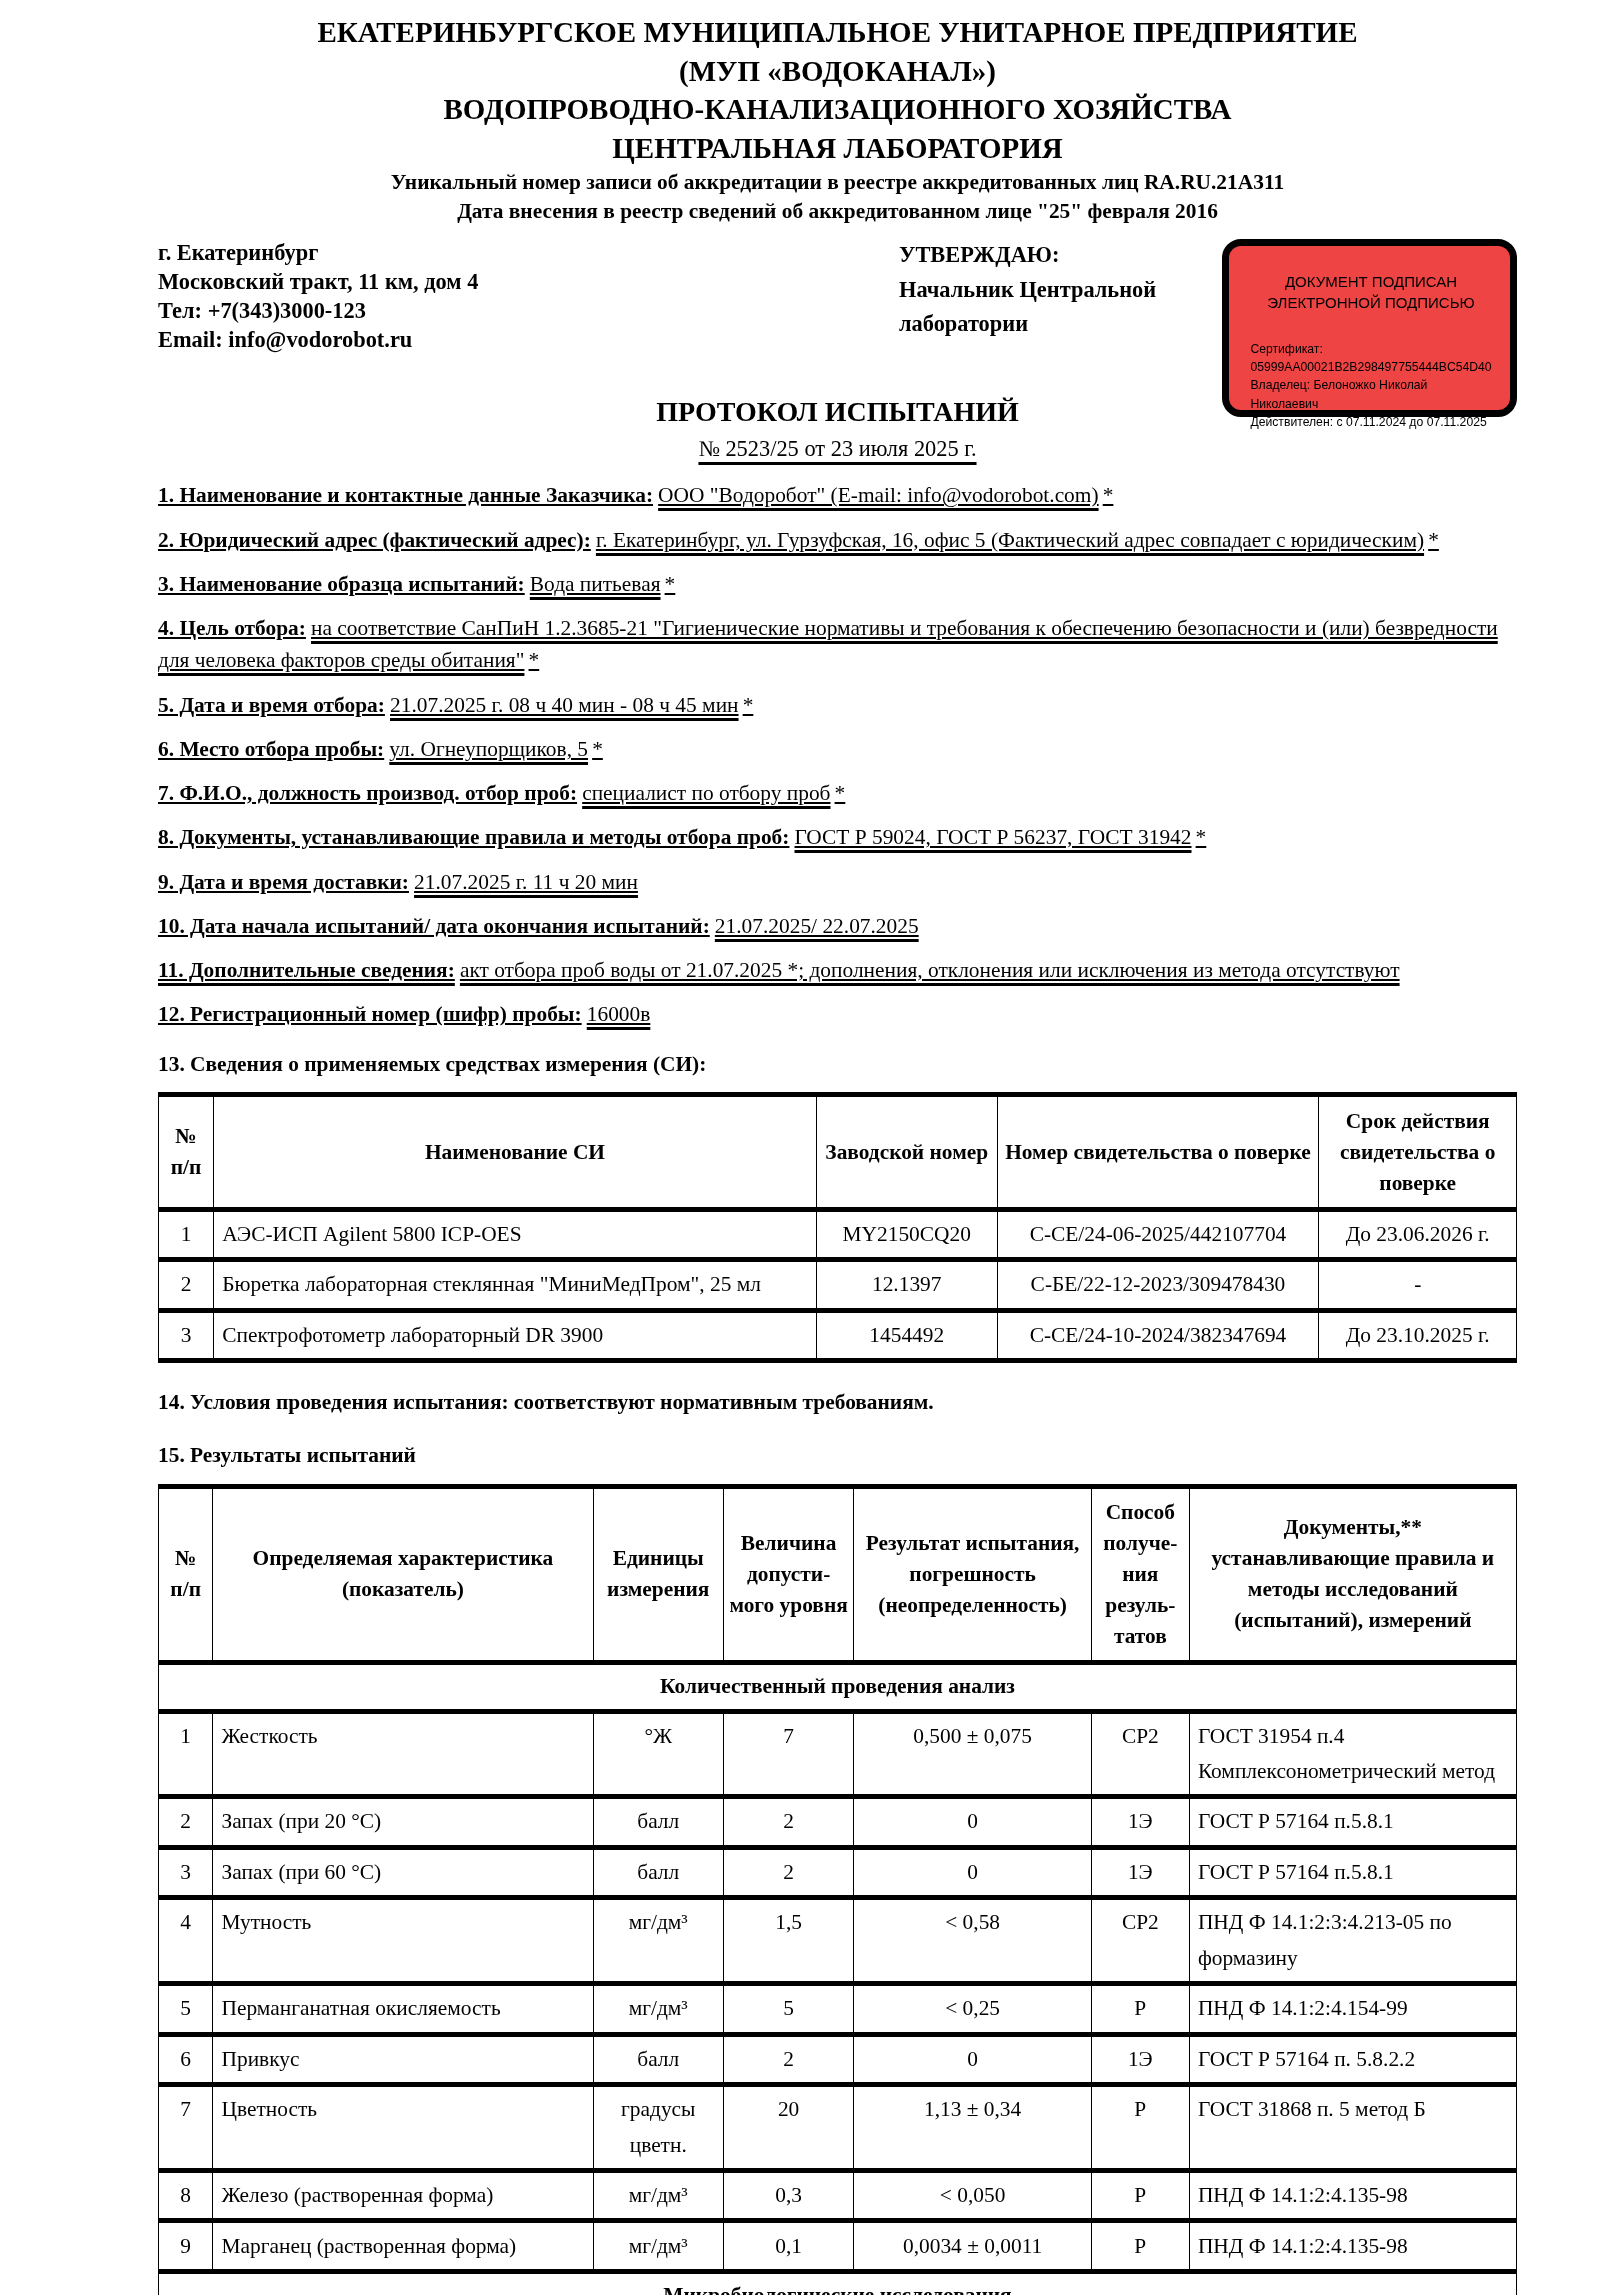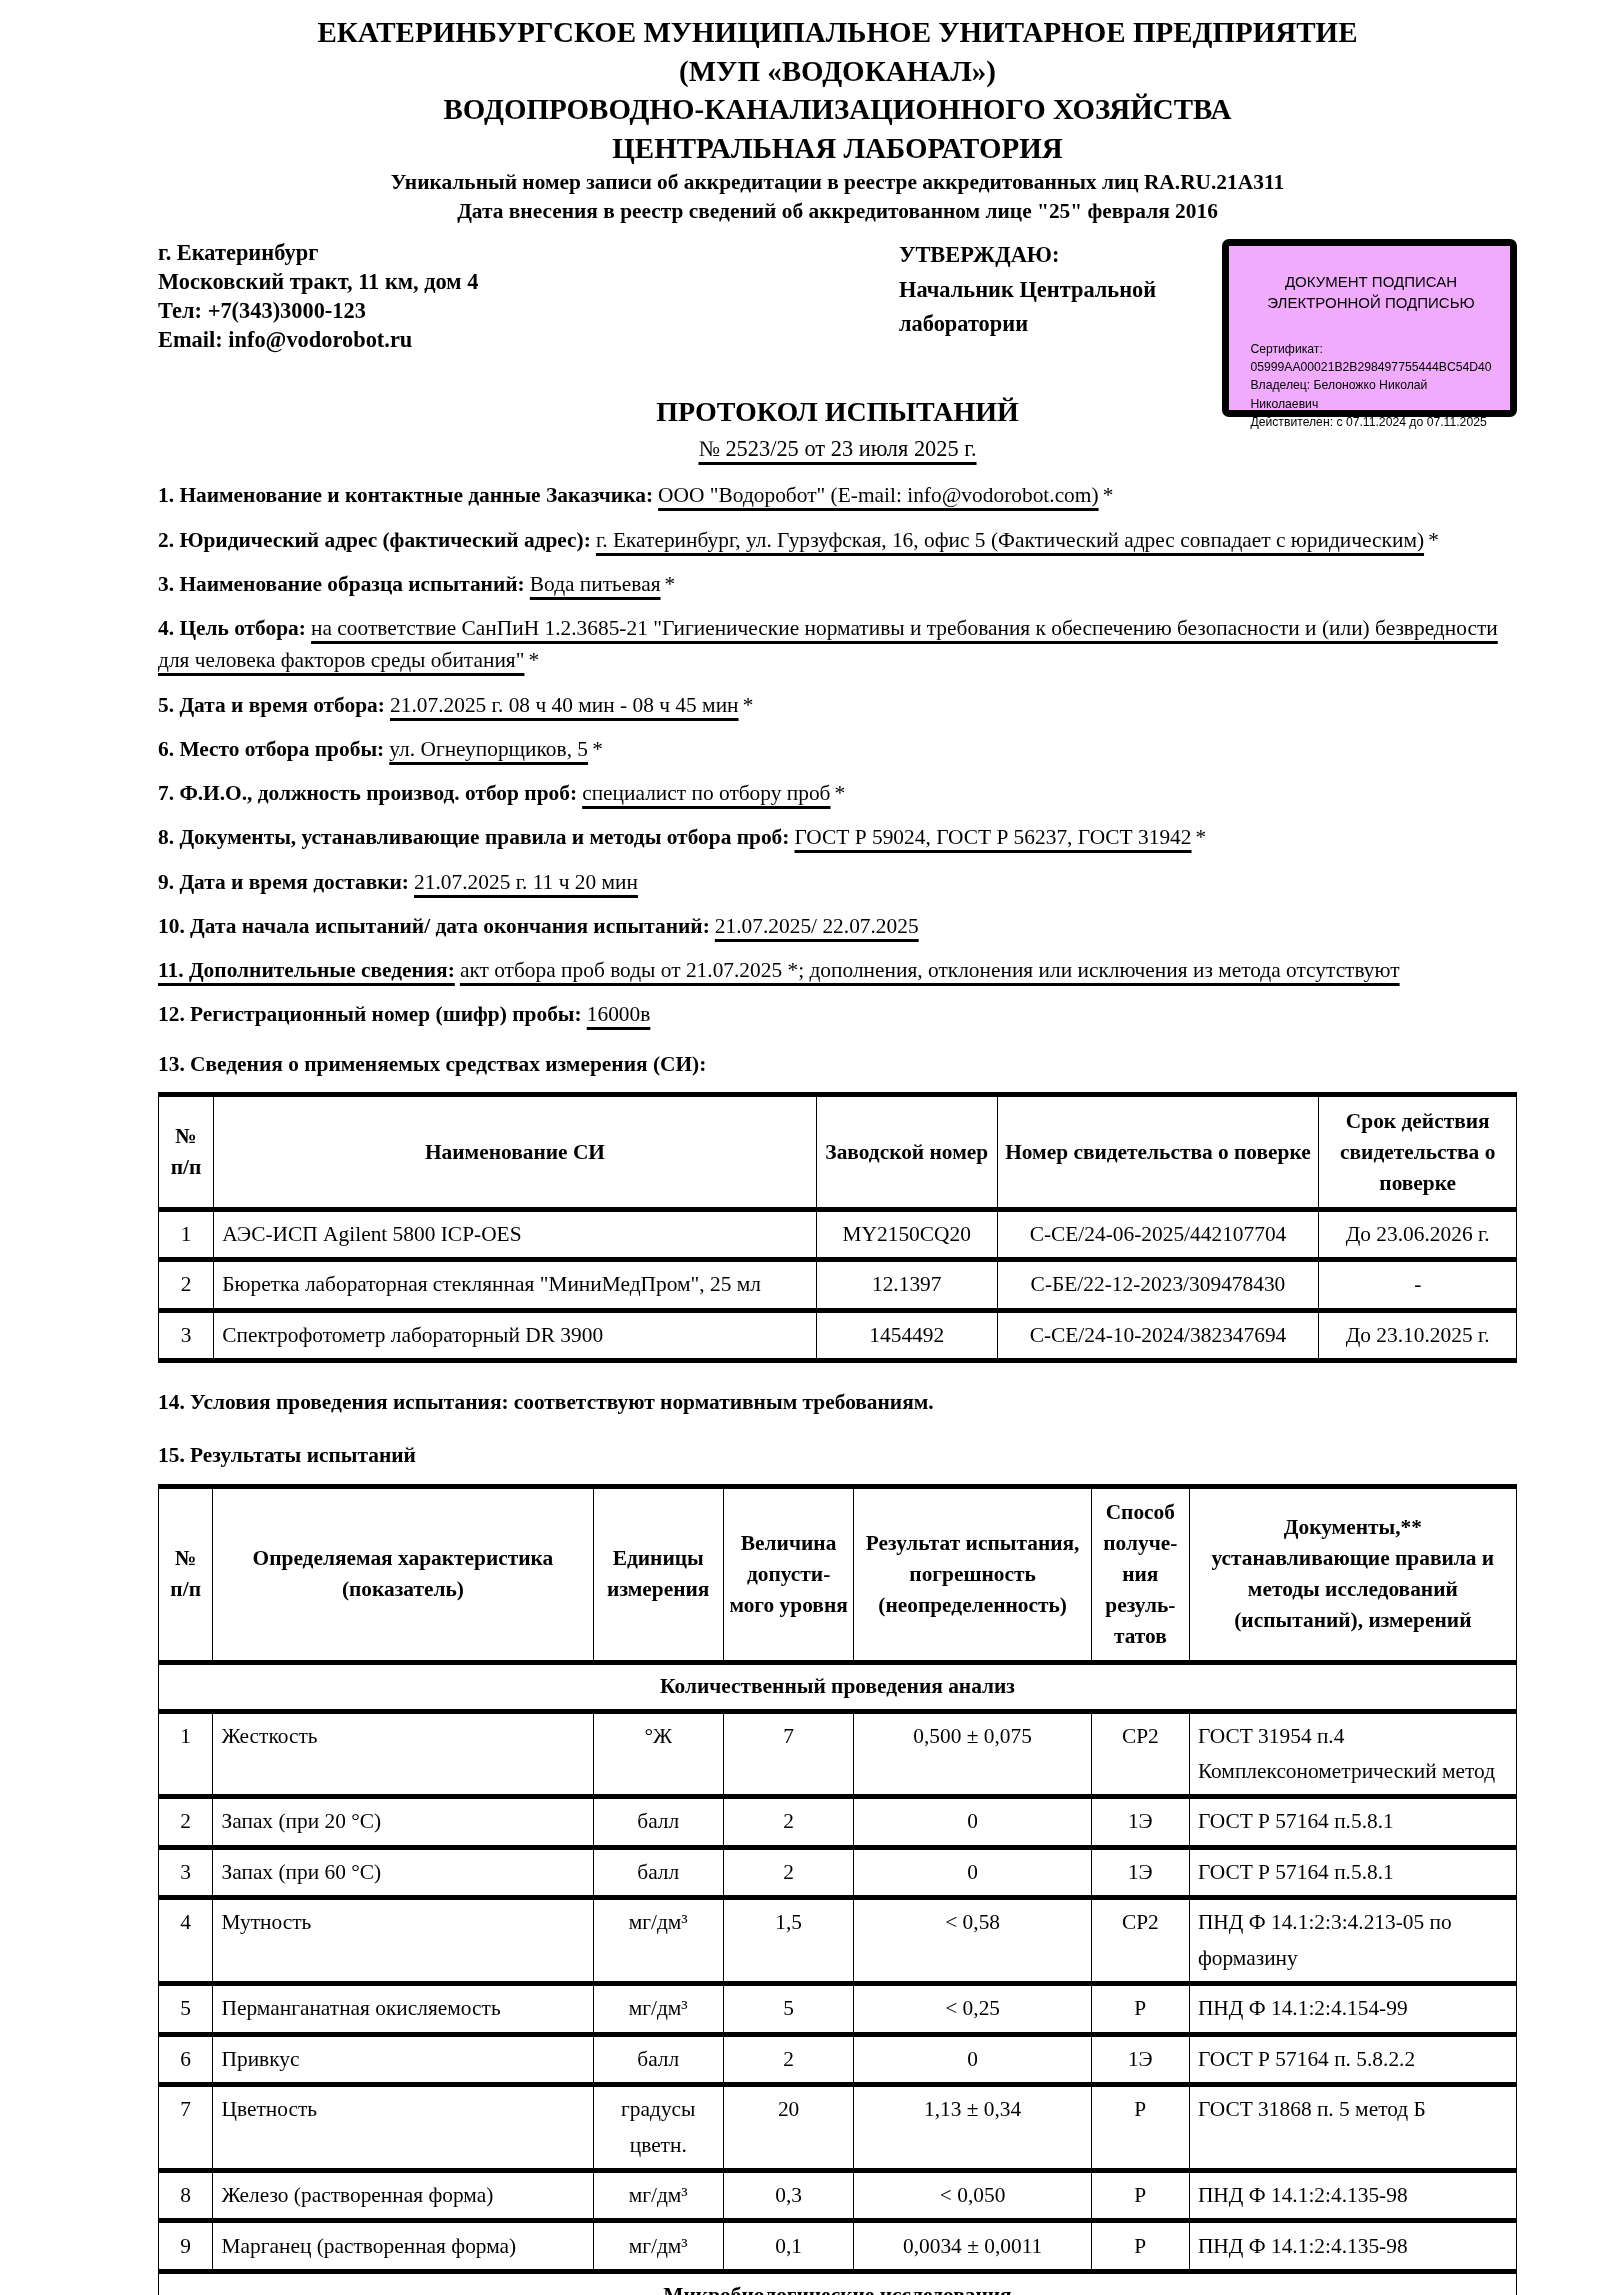--- a/index.html
+++ b/index.html
@@ -19,35 +19,35 @@
   .org-line-small { font-size: 21.4px; line-height: 1.38; }
 
   
   .top-block { position: relative; margin-top: 11.2px; height: 153px; }
   .contacts { font-weight: bold; font-size: 22.4px; line-height: 1.3; }
   .approval { position: absolute; left: 709px; top: 0; width: 337px;
               font-weight: bold; font-size: 22.4px; line-height: 1.55; margin-left: 32px; }
   .stamp {
     position: absolute; right: 0; top: 1px;
     width: 295px; height: 178px;
-    border: 7.1px solid #000; border-radius: 7px;
+    border: 7.1px solid #000; border-radius: 19px;
     font-family: "Liberation Sans", sans-serif;
     padding: 25.5px 18.4px 12.2px 21.4px;
-    background: #f0abfc;
+    background: #ef4444;
   }
   .stamp-title { text-align: center; font-size: 15px; line-height: 1.4; color: #000; }
   .stamp-details { margin-top: 26.5px; font-size: 12.2px; line-height: 1.5; }
 
   
   .protocol-title { text-align: center; font-weight: bold; font-size: 28px; margin-top: 5px; }
   .protocol-number { text-align: center; font-size: 22.4px; margin-top: 8.2px; margin-bottom: 17.3px; }
   .u { text-decoration: underline; text-decoration-thickness: 2.5px; text-underline-offset: 5.6px; }
 
   
-  .item { margin: 0 0 11.7px 0; line-height: 1.52; }
+  .item { margin: 0 0 11.7px 0; line-height: 1.52; text-decoration: underline; }
   .item-label { font-weight: bold; }
   .item-value { text-decoration: underline; text-decoration-thickness: 2.5px; text-underline-offset: 5.6px; margin-left: 5.1px; }
   .item-suffix { margin-left: 4.1px; }
   .label-underlined .item-label { text-decoration: underline; text-decoration-thickness: 2.5px; text-underline-offset: 5.6px; }
 
   .section-label { font-weight: bold; margin: 17.3px 0 12.2px 0; line-height: 1.5; }
   .plain-value { margin-left: 5.1px; }
 
   
   table { border-collapse: collapse; width: 100%; table-layout: fixed; }

